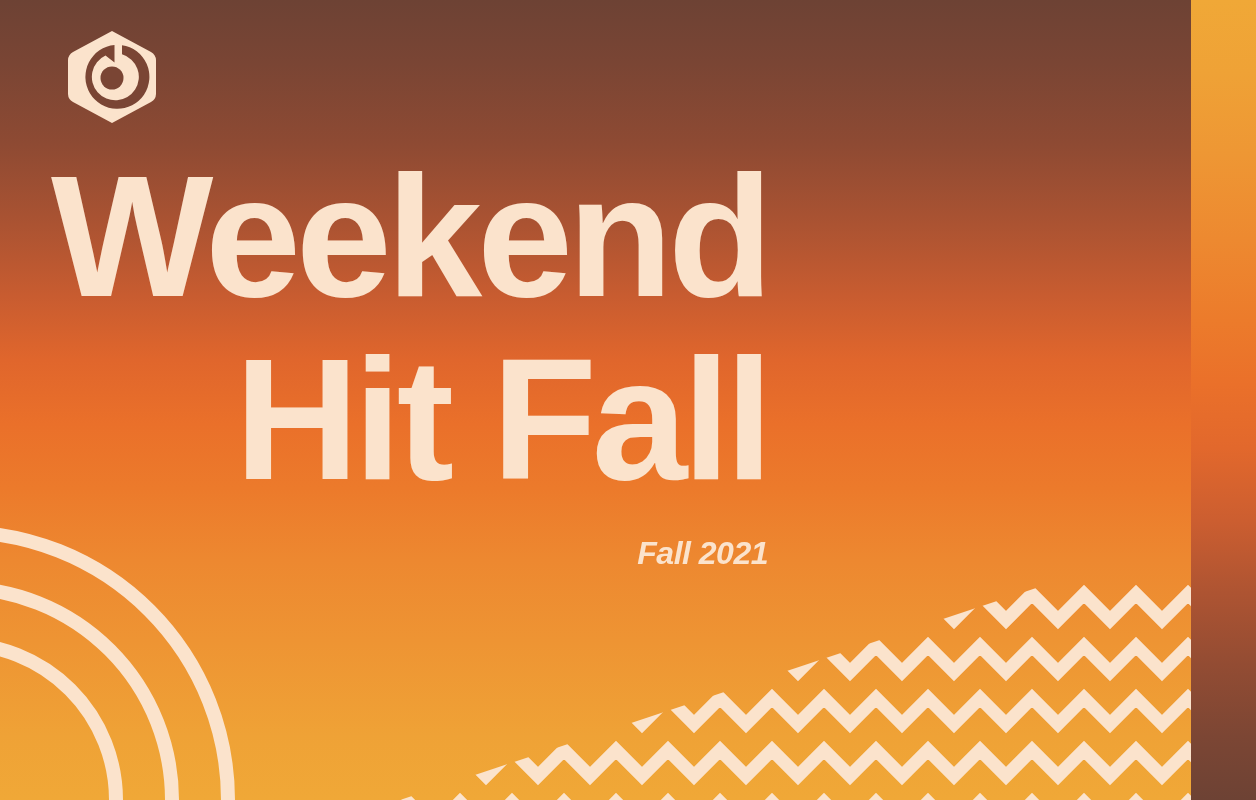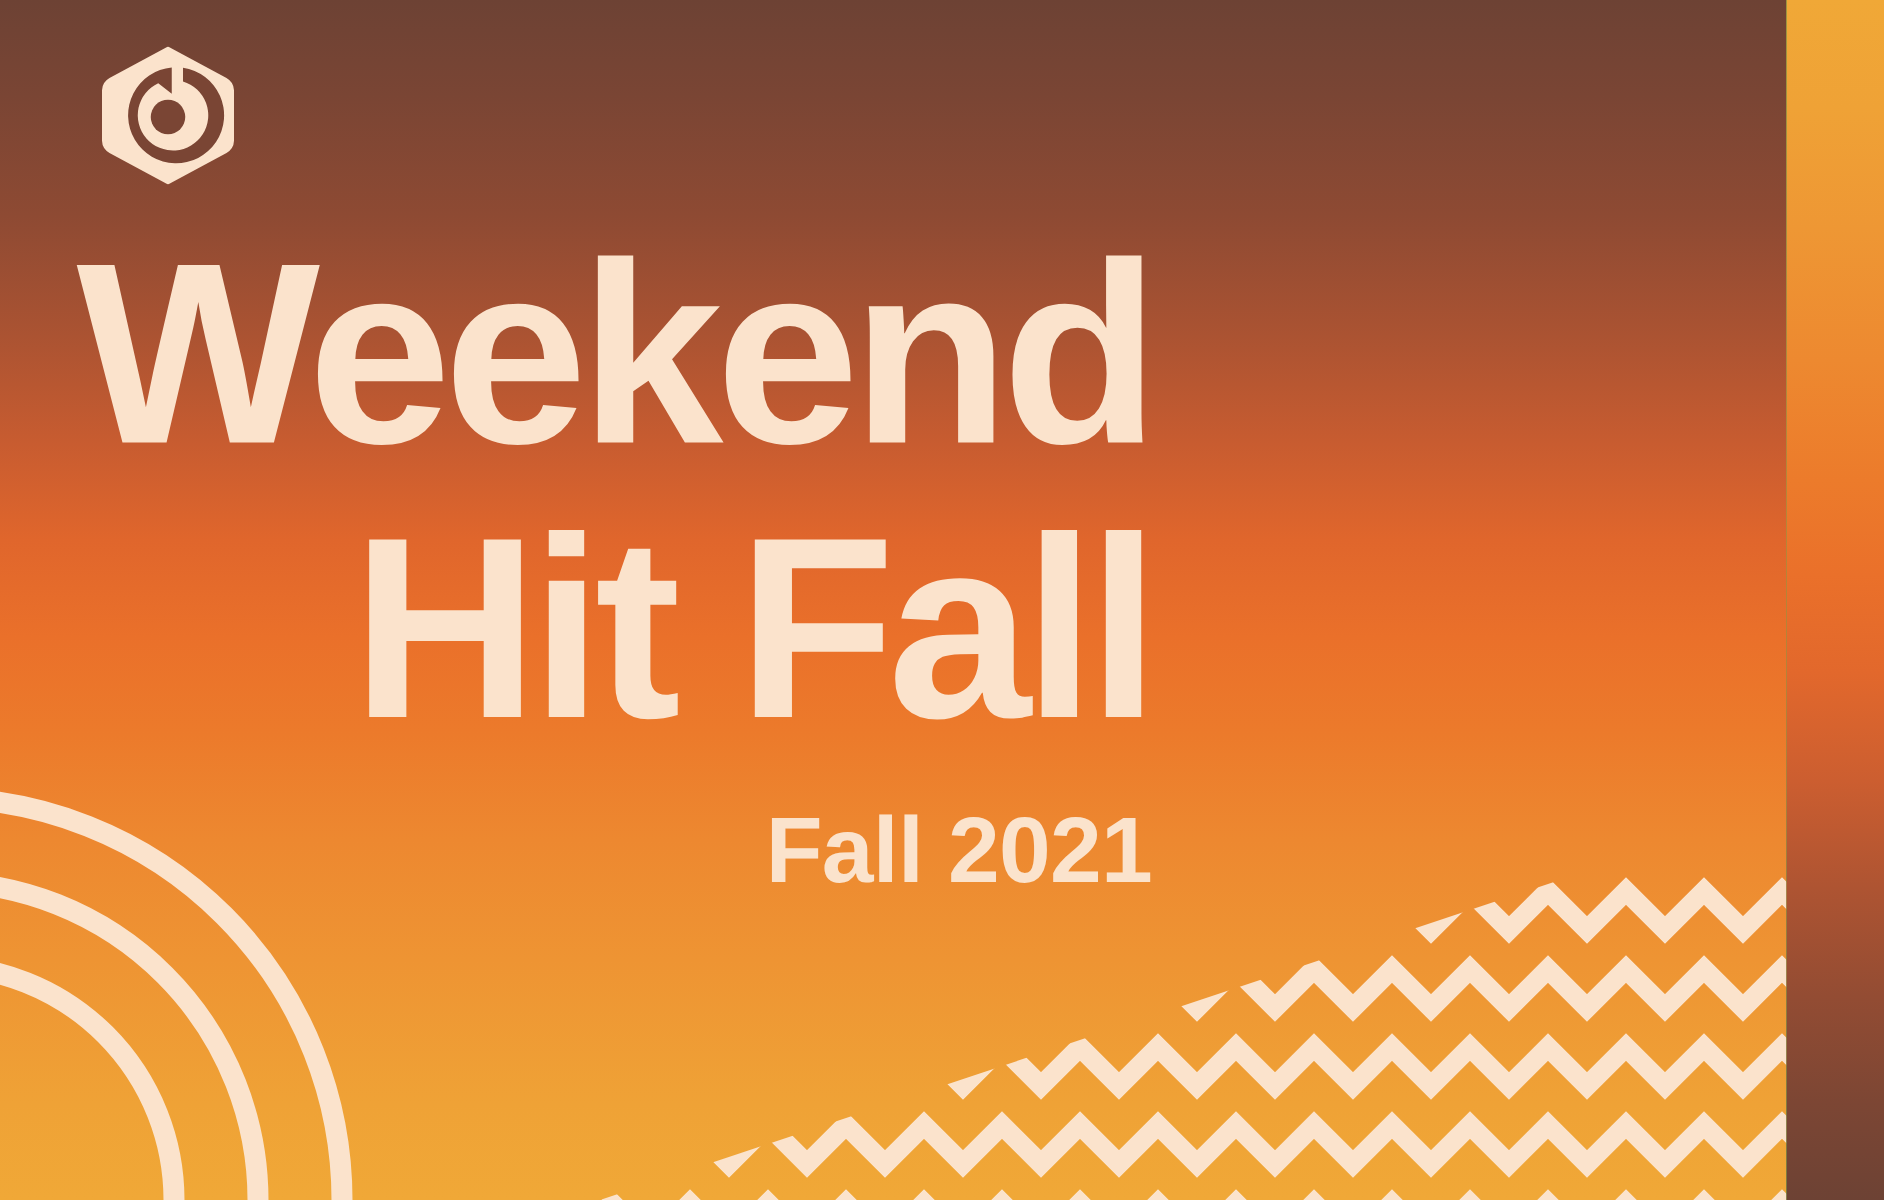--- a/index.html
+++ b/index.html
@@ -10,21 +10,21 @@
   }
   body {
     font-family: "Liberation Sans", sans-serif;
   }
 
   .poster {
     position: relative;
     width: 1256px;
     height: 800px;
     overflow: hidden;
-    background: #22c55e;
+    background: #fef9c3;
   }
 
   
   .bg-main {
     position: absolute;
     left: 0;
     top: 0;
     width: 1191px;
     height: 800px;
     background: linear-gradient(
@@ -150,24 +150,25 @@
     right: 244px;
     top: 537px;
     width: 0;
     white-space: nowrap;
   }
   .subtitle > span {
     position: absolute;
     right: 0;
     white-space: nowrap;
     font-weight: bold;
-    font-size: 62px;
+    font-size: 32px;
     letter-spacing: -0.5px;
     line-height: 1;
     color: #fbe3cc;
+    font-style: italic;
   }
 </style>
 </head>
 <body>
 
 <div class="poster">
 
   <div class="bg-main">
 
     <svg class="arcs" viewBox="0 0 1191 800" preserveAspectRatio="none">

